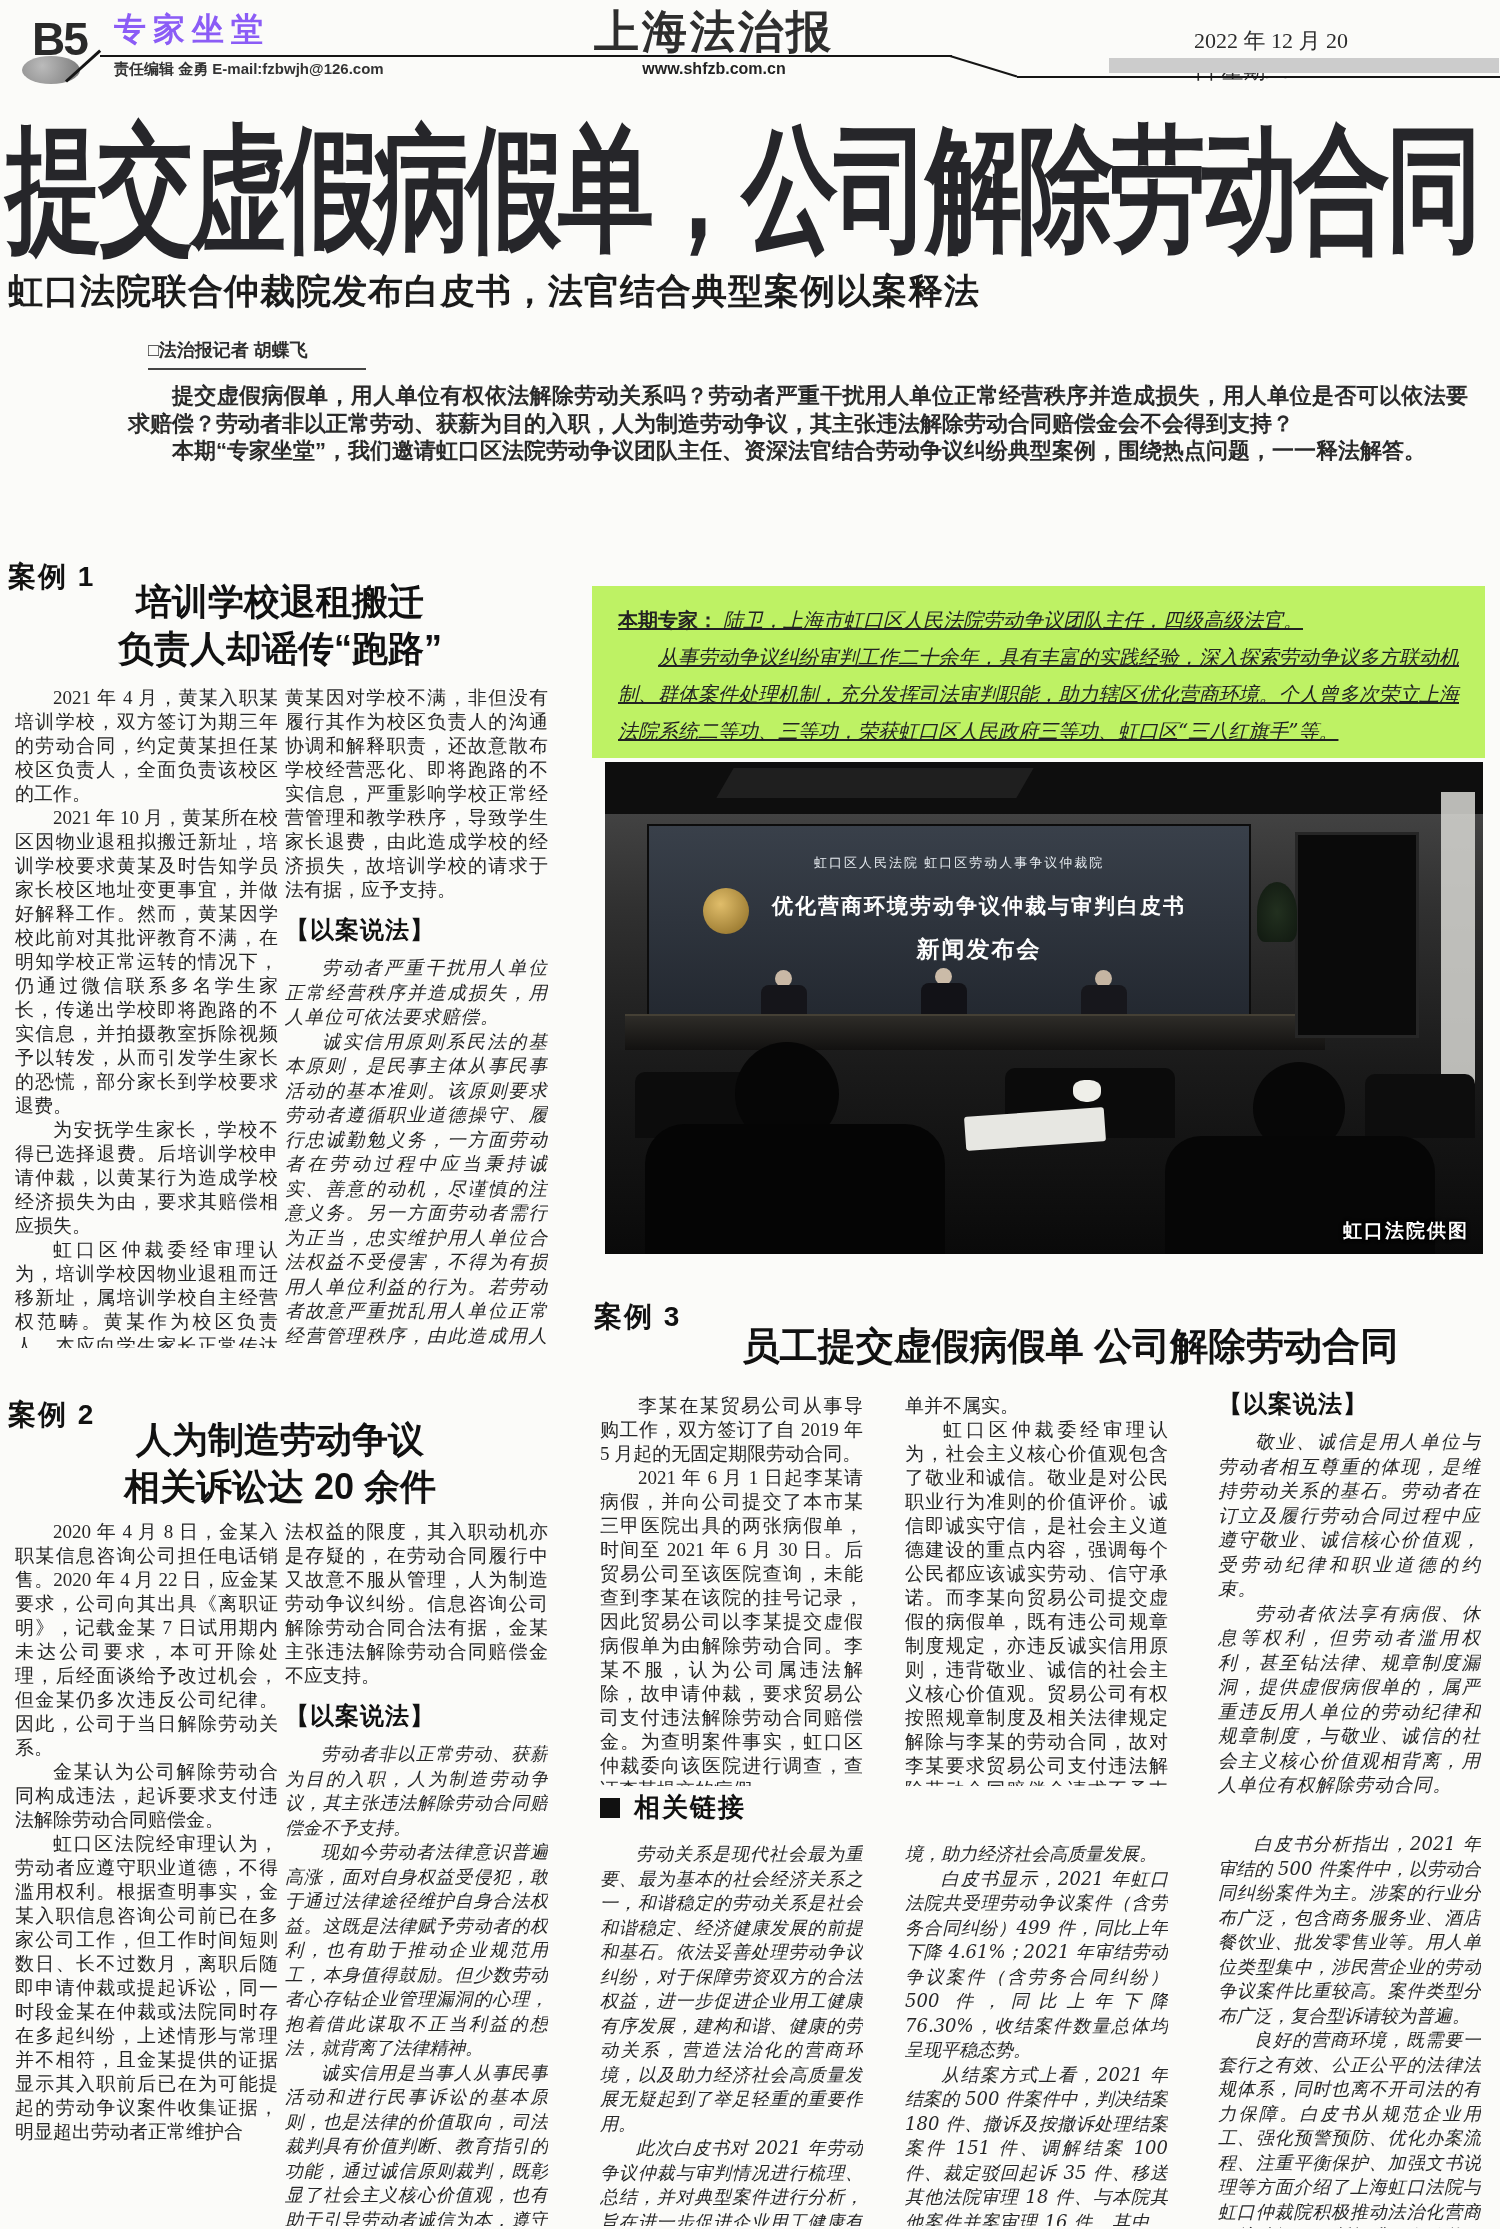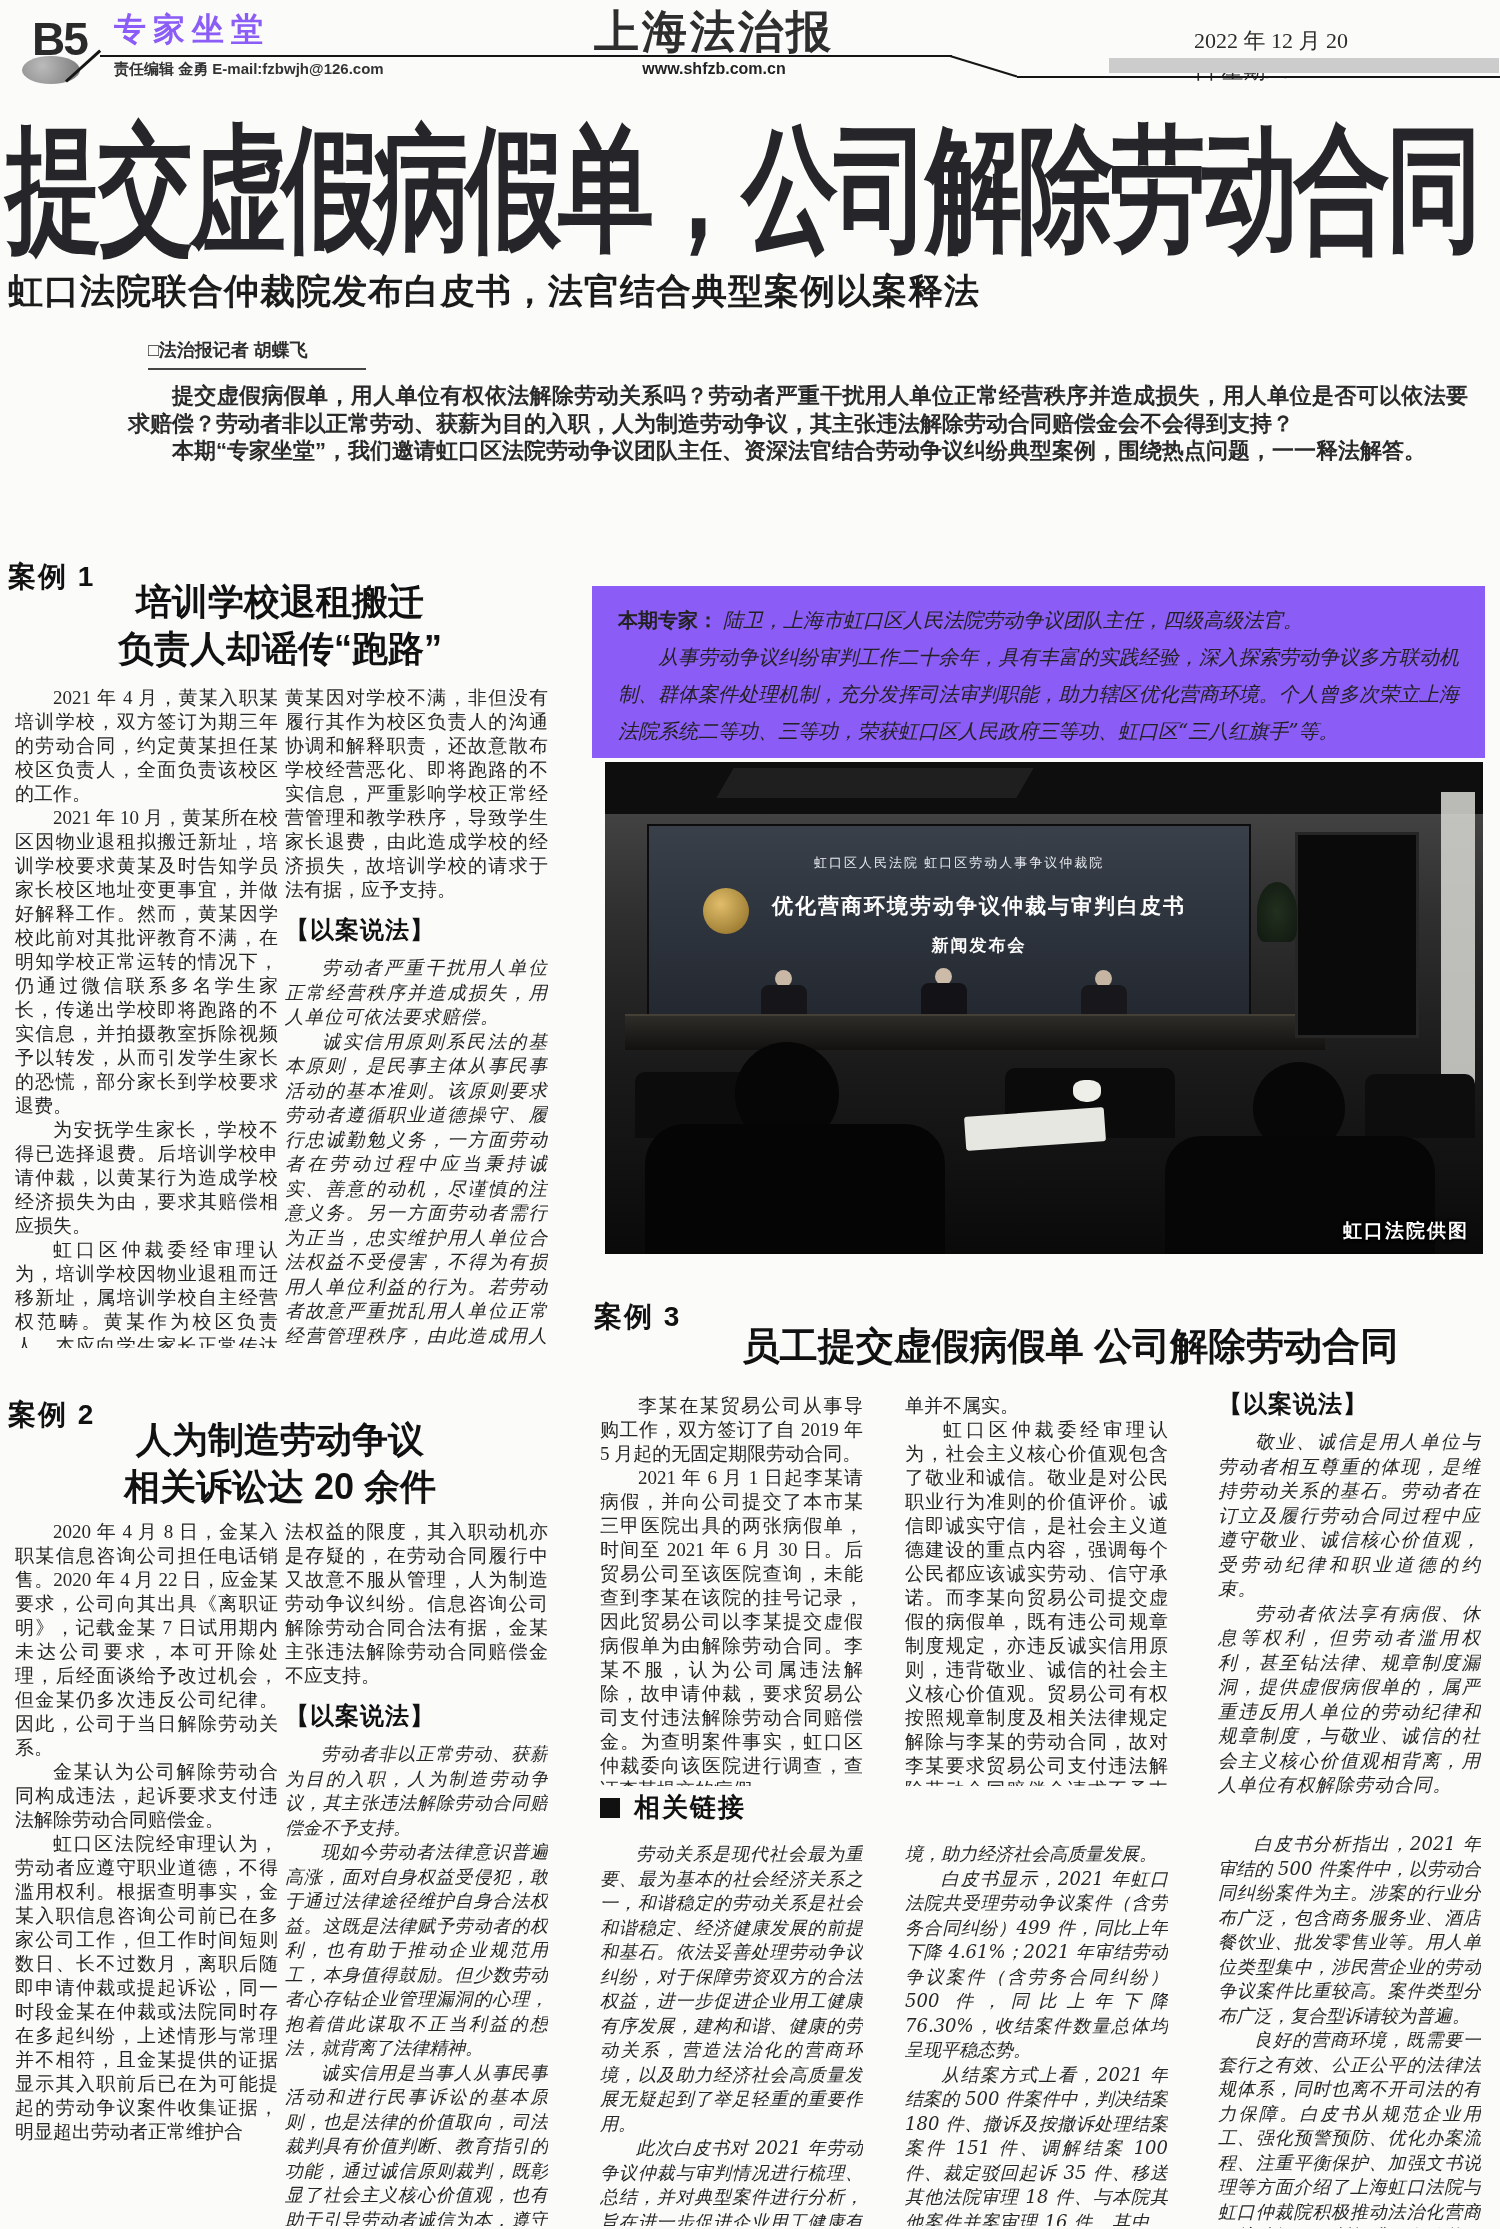--- a/index.html
+++ b/index.html
@@ -16,21 +16,21 @@
   p{margin:0;text-indent:2em;}
   p.cont{text-indent:0;}
   .case-label{font-size:28px;font-weight:700;color:#111;letter-spacing:2px;}
   .case-title{font-weight:800;text-align:center;color:#111;}
   .commentary-label{font-size:24px;font-weight:800;color:#111;letter-spacing:1px;margin:12px 0 10px;text-indent:0;font-style:normal;}
   .rule{background:#151515;}
   .headline{font-size:96px;font-weight:900;letter-spacing:-4px;white-space:nowrap;color:#26262a;
             transform:scaleY(1.42);transform-origin:top left;}
   .subhead{font-size:35px;font-weight:800;color:#1b1b1b;letter-spacing:1px;white-space:nowrap;}
   .intro p{font-size:22px;line-height:27.5px;font-weight:700;color:#2a2a2a;text-align:justify;}
-  .expert-box{background:#8b5cf6;padding:16px 26px 10px 26px;box-sizing:border-box;}
+  .expert-box{background:#bef264;padding:16px 26px 10px 26px;box-sizing:border-box;text-decoration:underline;}
   .expert-box .line1{font-size:20px;line-height:37px;}
   .expert-box .bio{font-size:20px;line-height:37px;text-align:justify;}
   .photo{background:linear-gradient(180deg,#4c4c4c 0%,#303030 30%,#1a1a1a 62%,#0a0a0a 100%);overflow:hidden;}
   .caption{color:#fff;font-weight:700;font-size:19px;letter-spacing:2px;
            text-shadow:0 0 4px #000,1px 1px 2px #000,-1px -1px 2px #000;}
   .screen-line{color:#e8edf2;text-align:center;letter-spacing:2px;}
   .sq{width:20px;height:20px;background:#111;display:inline-block;}
 </style>
 </head>
 <body>
@@ -91,21 +91,21 @@
 </div>
 
 <div class="abs photo" style="left:605px;top:762px;width:878px;height:492px;">
   <div class="abs" style="left:0;top:0;width:878px;height:52px;background:#0e0e0e;"></div>
   <div class="abs" style="left:120px;top:6px;width:300px;height:30px;background:#1f1f1f;transform:skewX(-30deg);"></div>
   <div class="abs" style="left:836px;top:30px;width:34px;height:310px;background:#d8d8d4;opacity:.85;"></div>
   <div class="abs" style="left:42px;top:62px;width:600px;height:192px;background:linear-gradient(180deg,#39404a,#232830);border:2px solid #0c0c0c;">
     <div class="abs" style="left:54px;top:62px;width:46px;height:46px;border-radius:50%;background:radial-gradient(circle at 38% 35%,#e0bd6a,#8a6a23);"></div>
     <div class="abs screen-line" style="left:60px;top:28px;width:500px;font-size:13px;">虹口区人民法院  虹口区劳动人事争议仲裁院</div>
     <div class="abs screen-line" style="left:110px;top:66px;width:440px;font-size:21px;font-weight:700;color:#ffffff;">优化营商环境劳动争议仲裁与审判白皮书</div>
-    <div class="abs screen-line" style="left:110px;top:108px;width:440px;font-size:17px;font-weight:700;color:#ffffff;">新闻发布会</div>
+    <div class="abs screen-line" style="left:110px;top:108px;width:440px;font-size:23px;font-weight:700;color:#ffffff;">新闻发布会</div>
   </div>
   <div class="abs" style="left:150px;top:208px;width:60px;height:46px;">
     <div class="abs" style="left:20px;top:0;width:17px;height:17px;border-radius:50%;background:#c9b8a5;"></div>
     <div class="abs" style="left:6px;top:15px;width:46px;height:30px;border-radius:8px 8px 0 0;background:#15151a;"></div>
   </div>
   <div class="abs" style="left:310px;top:206px;width:60px;height:48px;">
     <div class="abs" style="left:20px;top:0;width:17px;height:17px;border-radius:50%;background:#cbbba8;"></div>
     <div class="abs" style="left:6px;top:15px;width:46px;height:32px;border-radius:8px 8px 0 0;background:#121217;"></div>
   </div>
   <div class="abs" style="left:470px;top:208px;width:60px;height:46px;">

